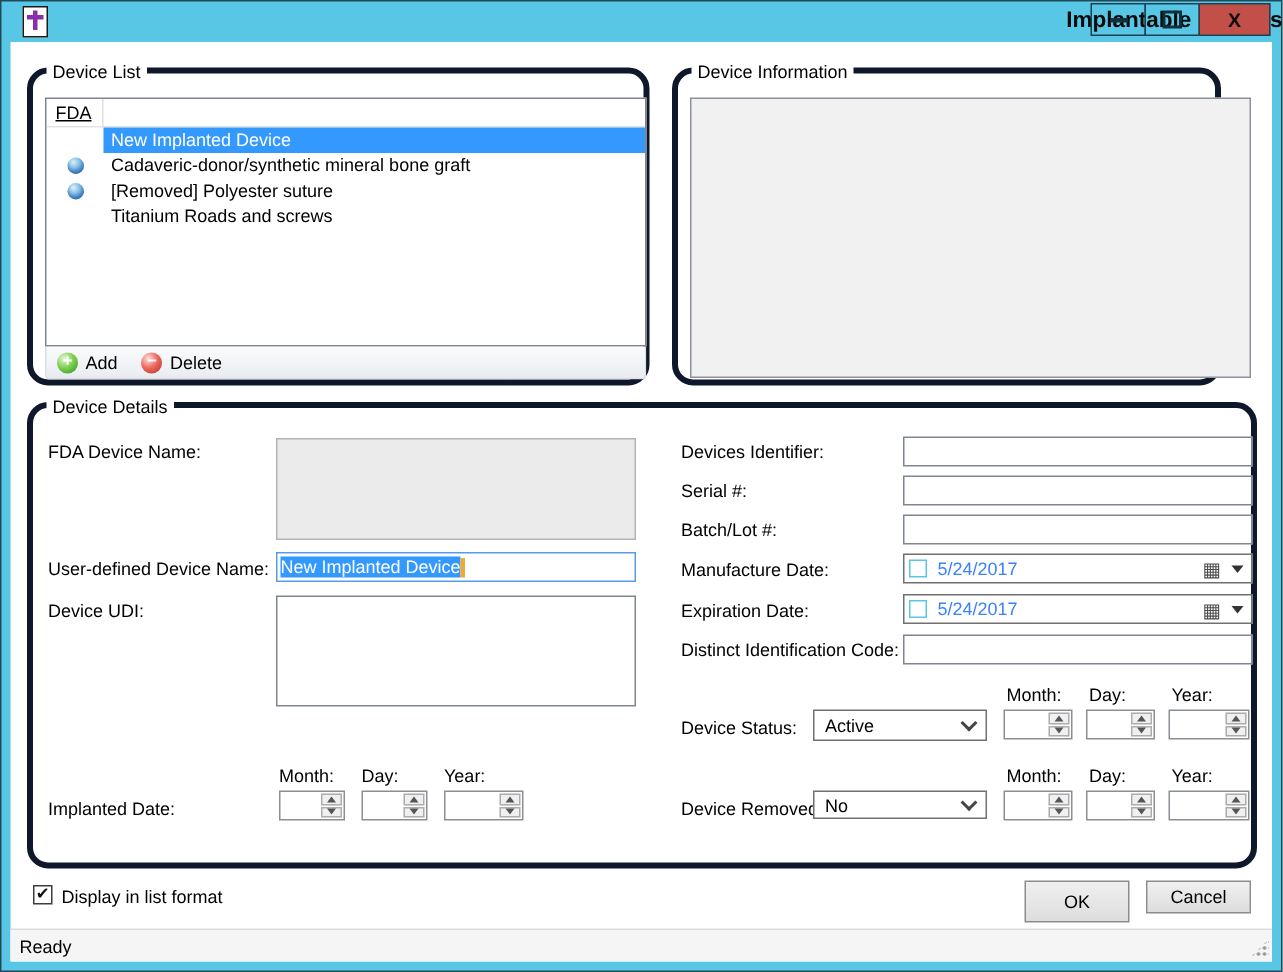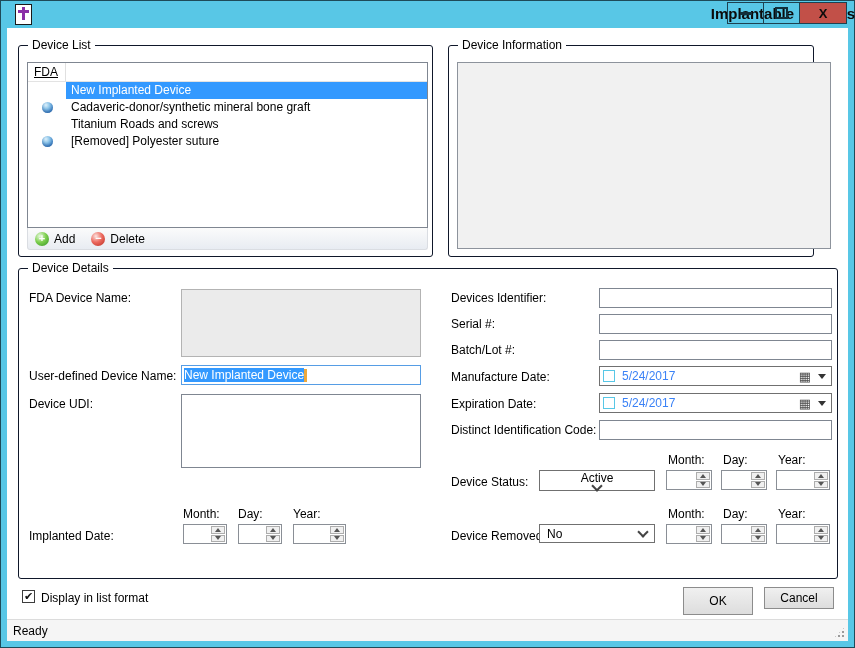--- a/index.html
+++ b/index.html
@@ -18,21 +18,21 @@
   .win-title { position:absolute; left:0; right:0; top:5px; text-align:right; font-size:15px; color:#0b0b0b;font-weight:bold; }
   .caption-buttons { position:absolute; right:8px; top:2px; display:flex; }
   .cap-btn { width:37px; height:22px; box-sizing:border-box; border:1px solid #1d4150; margin-left:-1px;
              display:flex; align-items:center; justify-content:center; }
   .cap-close { width:48px; background:#c25048; }
   .g-min { width:12px; height:3px; background:#12303c; }
   .g-max { width:9px; height:8px; border:2px solid #12303c; background:transparent; }
   .g-close { font-weight:bold; font-size:13px; color:#0c0c0c; line-height:1; }
   
   .client { position:absolute; left:7px; top:28px; width:841px; height:613px; background:#fff; }
-  .group { position:absolute; border:1px solid #0f172a; border-radius:3px; box-sizing:border-box; }
+  .group { position:absolute; border:4px solid #0f172a; border-radius:14px; box-sizing:border-box; }
   .group-label { position:absolute; top:-8px; left:9px; background:#fff; padding:0 4px; white-space:nowrap; }
   
   .listview { position:absolute; border:1px solid #7f8691; background:#fff; box-sizing:border-box; overflow:hidden; }
   .lv-header { display:flex; height:18px; border-bottom:1px solid #e3e3e3; align-items:flex-end;text-decoration:underline; }
   .lv-h-fda { width:38px; box-sizing:border-box; border-right:1px solid #e0e0e0; padding:0 6px; height:100%; line-height:18px; }
   .lv-h-name { flex:1; padding:0 5px; line-height:18px; }
   .lv-row { display:flex; height:17px; align-items:center; }
   .lv-fda { width:38px; display:flex; justify-content:center; align-items:center; flex:none; }
   .lv-name { flex:1; padding:0 5px; line-height:17px; white-space:nowrap; overflow:hidden; }
   .lv-row.selected .lv-name { background:#3399ff; color:#fff; }
@@ -119,28 +119,28 @@
           <span class="lv-fda"></span>
           <span class="lv-name">New Implanted Device</span>
         </div>
         <div class="lv-row">
           <span class="lv-fda">
               <span class="globe"></span>
             </span>
           <span class="lv-name">Cadaveric-donor/synthetic mineral bone graft</span>
         </div>
         <div class="lv-row">
+          <span class="lv-fda">
+              <span class="globe"></span>
+            </span>
+          <span class="lv-name">[Removed] Polyester suture</span>
+        </div>
+        <div class="lv-row">
           <span class="lv-fda"></span>
           <span class="lv-name">Titanium Roads and screws</span>
-        </div>
-        <div class="lv-row">
-          <span class="lv-fda">
-              <span class="globe"></span>
-            </span>
-          <span class="lv-name">[Removed] Polyester suture</span>
         </div>
       </div>
       <div class="toolstrip" style="left:8px; top:182px; width:401px; height:22px;">
         <span class="tool-btn">
           <span class="icon-circle icon-add">+</span>
           <span>Add</span>
         </span>
         <span class="tool-btn">
           <span class="icon-circle icon-del">−</span>
           <span>Delete</span>
@@ -228,21 +228,21 @@
       </div>
 
       <span class="label" style="left:432px; top:154px;">Distinct Identification Code:</span>
       <div class="textbox" style="left:580px; top:151px; width:233px; height:20px;"></div>
 
       <span class="label" style="left:649px; top:184px;">Month:</span>
       <span class="label" style="left:704px; top:184px;">Day:</span>
       <span class="label" style="left:759px; top:184px;">Year:</span>
 
       <span class="label" style="left:432px; top:206px;">Device Status:</span>
-      <div class="dropdown" style="left:520px; top:201px; width:116px; height:21px;flex-direction:column;">
+      <div class="dropdown" style="left:520px; top:201px; width:116px; height:21px;">
         <span>Active</span>
         <span class="chev"></span>
       </div>
       <div class="spinner" style="left:647px; top:201px; width:46px; height:20px;">
         <div class="spin-col">
             <span class="spin-b">
               <span class="tri-up"></span>
             </span>
             <span class="spin-b">
               <span class="tri-dn"></span>

